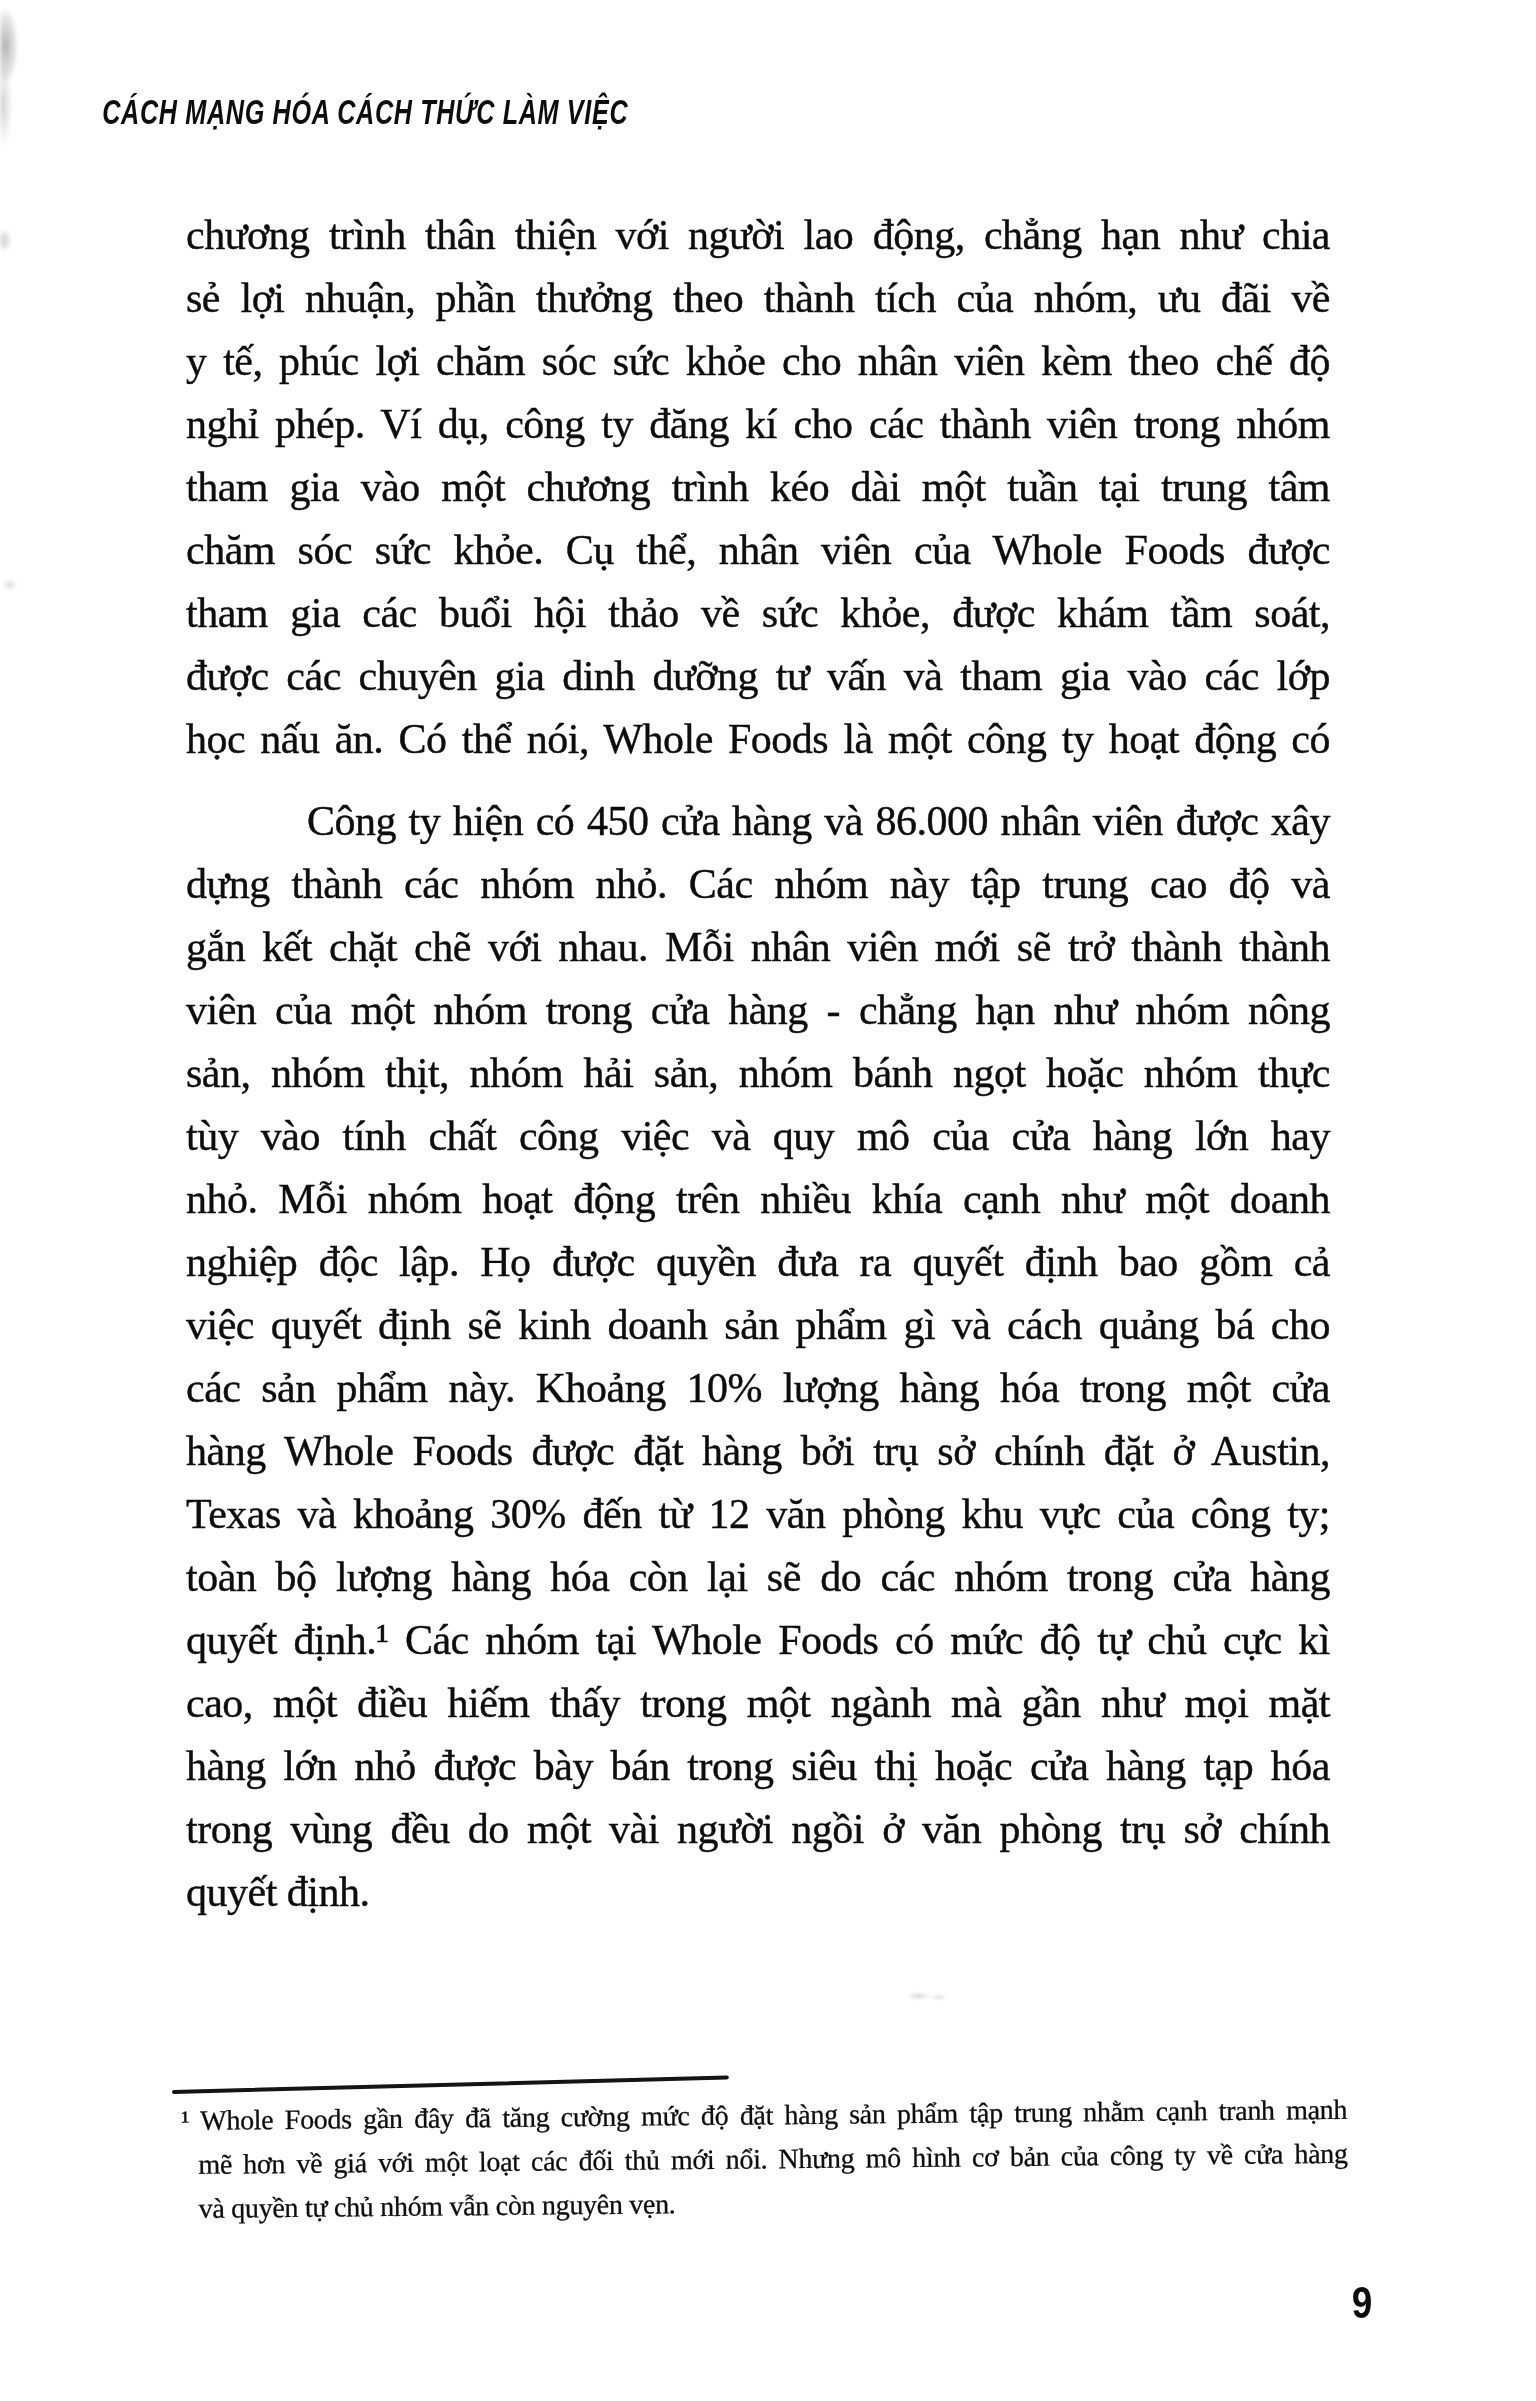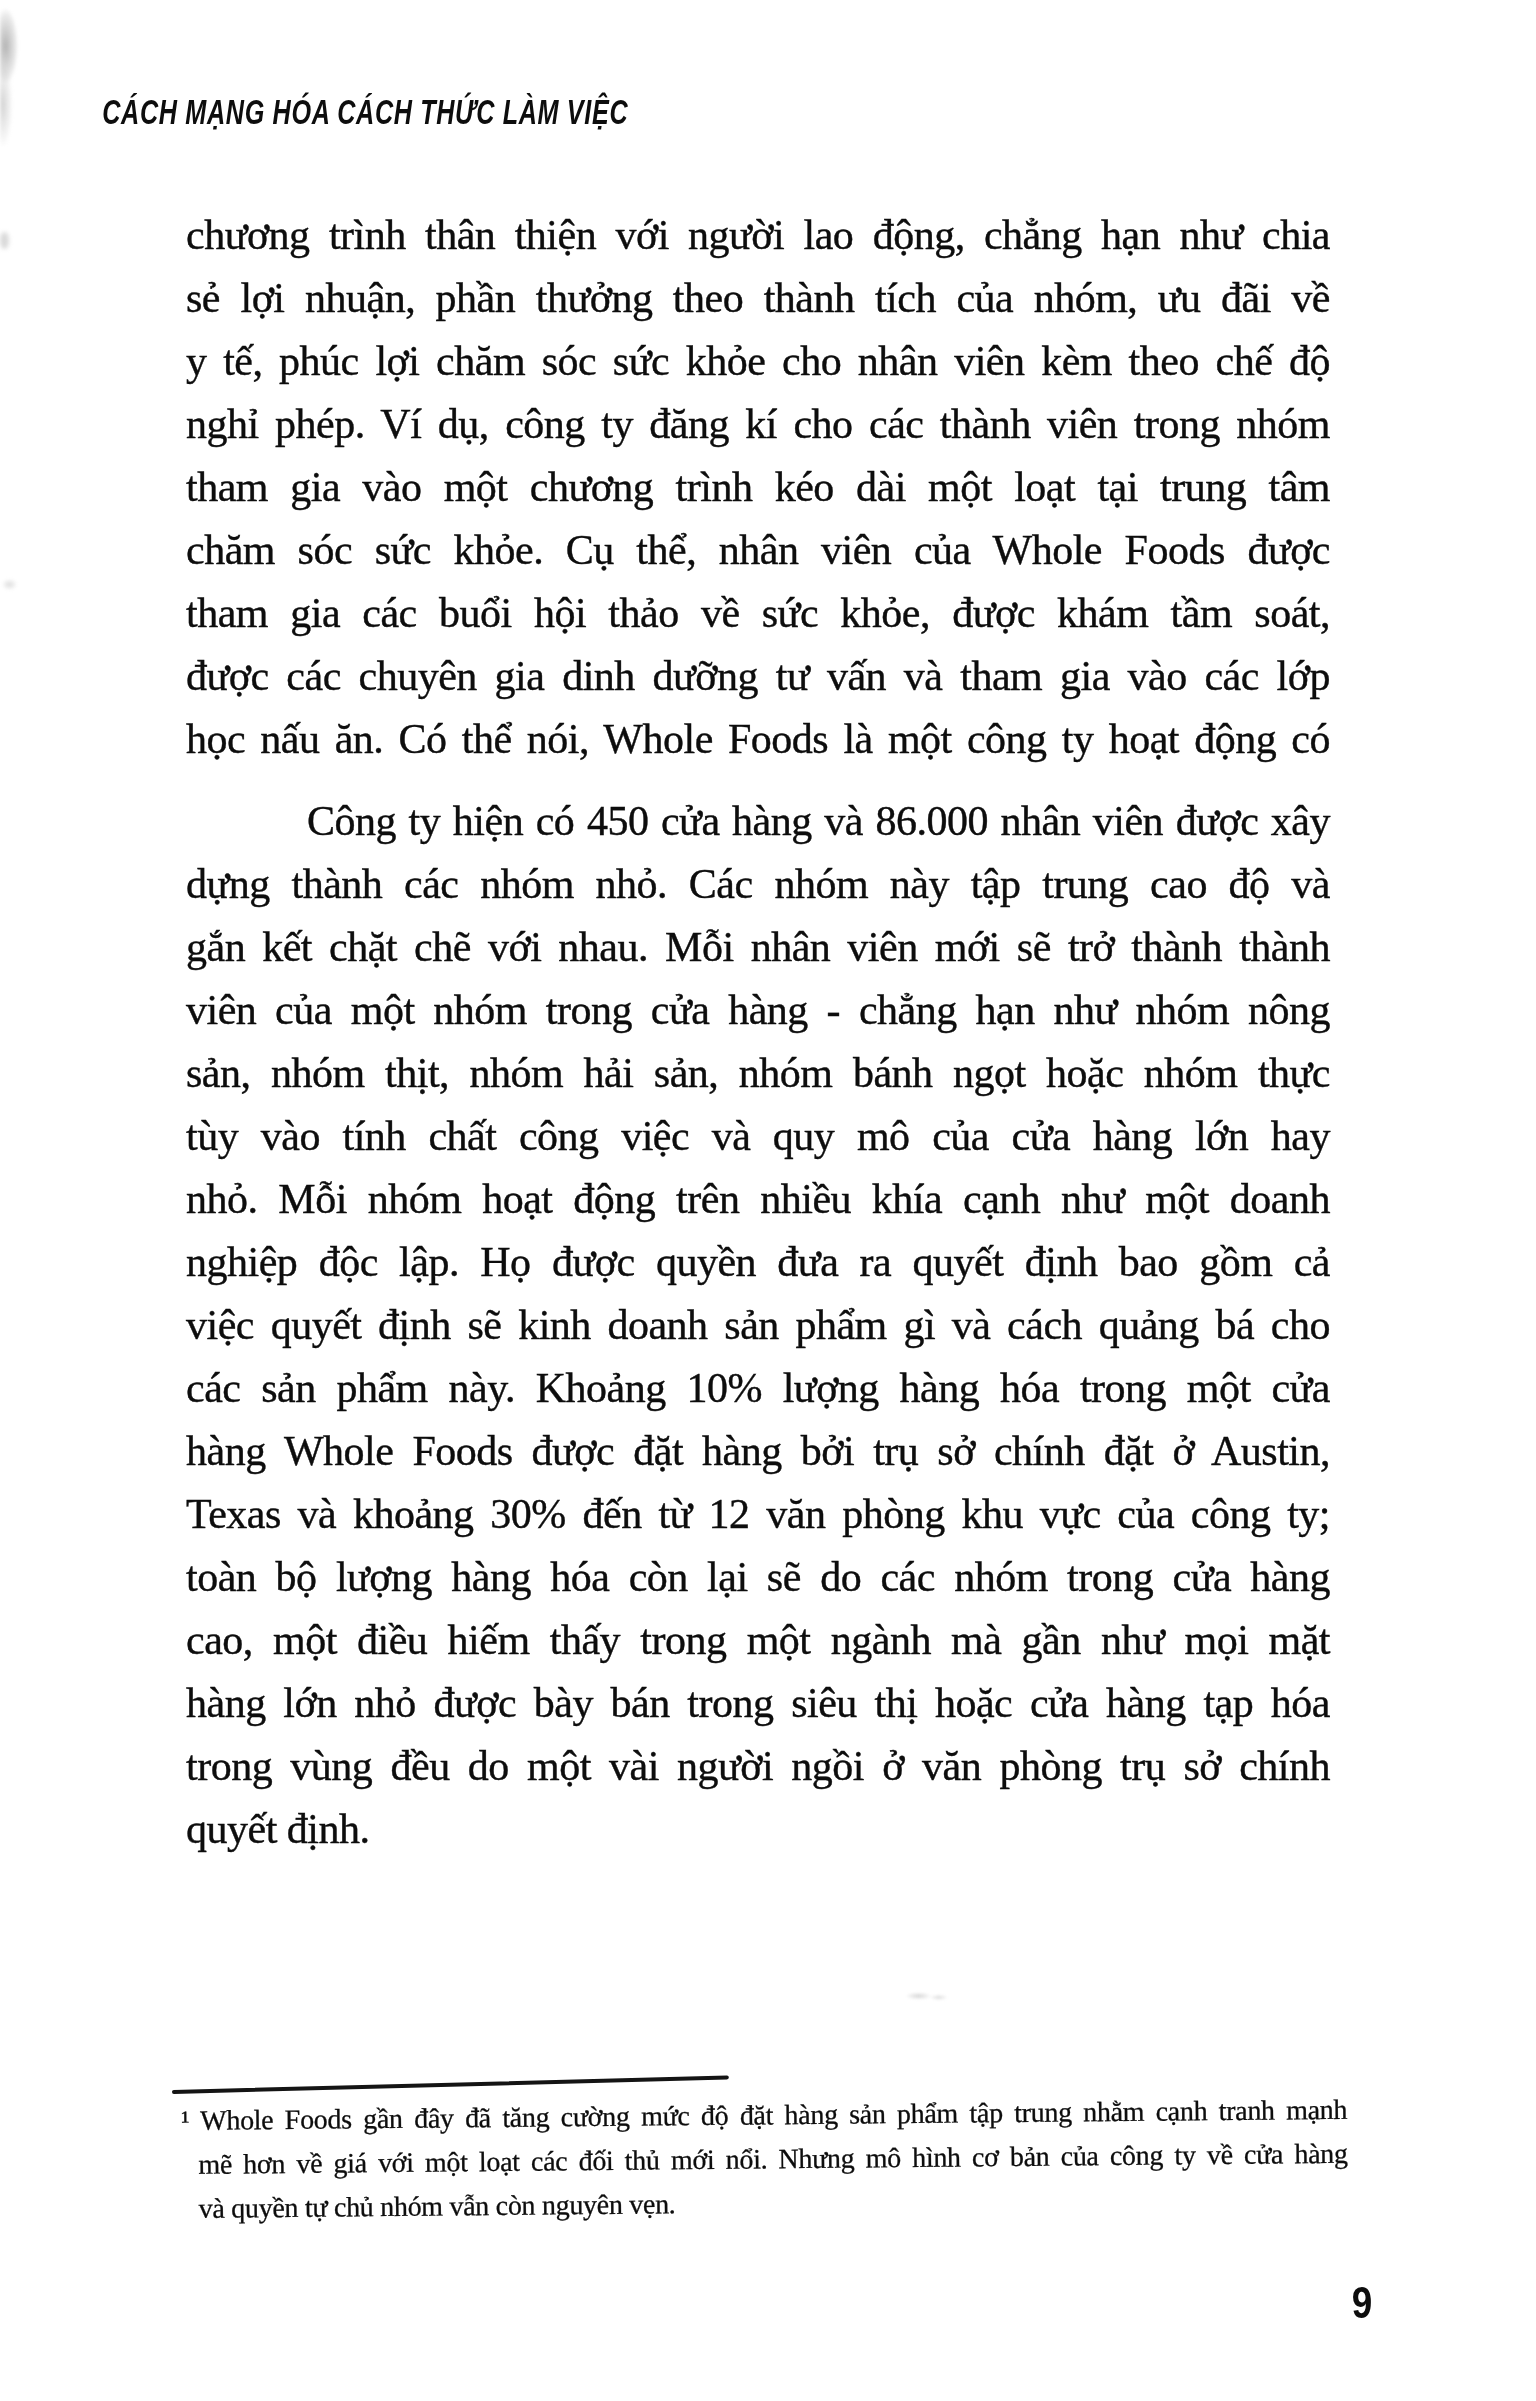--- a/index.html
+++ b/index.html
@@ -92,40 +92,41 @@
   <div class="running-head">
     <span class="rh-inner">CÁCH MẠNG HÓA CÁCH THỨC LÀM VIỆC</span>
   </div>
 
   <div class="body-text">
     <div class="paragraph">
         <div class="line">chương trình thân thiện với người lao động, chẳng hạn như chia</div>
         <div class="line">sẻ lợi nhuận, phần thưởng theo thành tích của nhóm, ưu đãi về</div>
         <div class="line">y tế, phúc lợi chăm sóc sức khỏe cho nhân viên kèm theo chế độ</div>
         <div class="line">nghỉ phép. Ví dụ, công ty đăng kí cho các thành viên trong nhóm</div>
-        <div class="line">tham gia vào một chương trình kéo dài một loạt tại trung tâm</div>
+        <div class="line">tham gia vào một chương trình kéo dài một tuần tại trung tâm</div>
         <div class="line">chăm sóc sức khỏe. Cụ thể, nhân viên của Whole Foods được</div>
         <div class="line">tham gia các buổi hội thảo về sức khỏe, được khám tầm soát,</div>
         <div class="line">được các chuyên gia dinh dưỡng tư vấn và tham gia vào các lớp</div>
         <div class="line">học nấu ăn. Có thể nói, Whole Foods là một công ty hoạt động có</div>
       </div>
     <div class="paragraph">
         <div class="line indent-first">Công ty hiện có 450 cửa hàng và 86.000 nhân viên được xây</div>
         <div class="line">dựng thành các nhóm nhỏ. Các nhóm này tập trung cao độ và</div>
         <div class="line">gắn kết chặt chẽ với nhau. Mỗi nhân viên mới sẽ trở thành thành</div>
         <div class="line">viên của một nhóm trong cửa hàng - chẳng hạn như nhóm nông</div>
         <div class="line">sản, nhóm thịt, nhóm hải sản, nhóm bánh ngọt hoặc nhóm thực</div>
         <div class="line">tùy vào tính chất công việc và quy mô của cửa hàng lớn hay</div>
         <div class="line">nhỏ. Mỗi nhóm hoạt động trên nhiều khía cạnh như một doanh</div>
         <div class="line">nghiệp độc lập. Họ được quyền đưa ra quyết định bao gồm cả</div>
         <div class="line">việc quyết định sẽ kinh doanh sản phẩm gì và cách quảng bá cho</div>
         <div class="line">các sản phẩm này. Khoảng 10% lượng hàng hóa trong một cửa</div>
         <div class="line">hàng Whole Foods được đặt hàng bởi trụ sở chính đặt ở Austin,</div>
         <div class="line">Texas và khoảng 30% đến từ 12 văn phòng khu vực của công ty;</div>
         <div class="line">toàn bộ lượng hàng hóa còn lại sẽ do các nhóm trong cửa hàng</div>
+        <div class="line">quyết định.¹ Các nhóm tại Whole Foods có mức độ tự chủ cực kì</div>
         <div class="line">cao, một điều hiếm thấy trong một ngành mà gần như mọi mặt</div>
         <div class="line">hàng lớn nhỏ được bày bán trong siêu thị hoặc cửa hàng tạp hóa</div>
         <div class="line">trong vùng đều do một vài người ngồi ở văn phòng trụ sở chính</div>
         <div class="line last-left">quyết định.</div>
       </div>
   </div>
 
   <div class="footnote-rule"></div>
 
   <div class="footnote">

